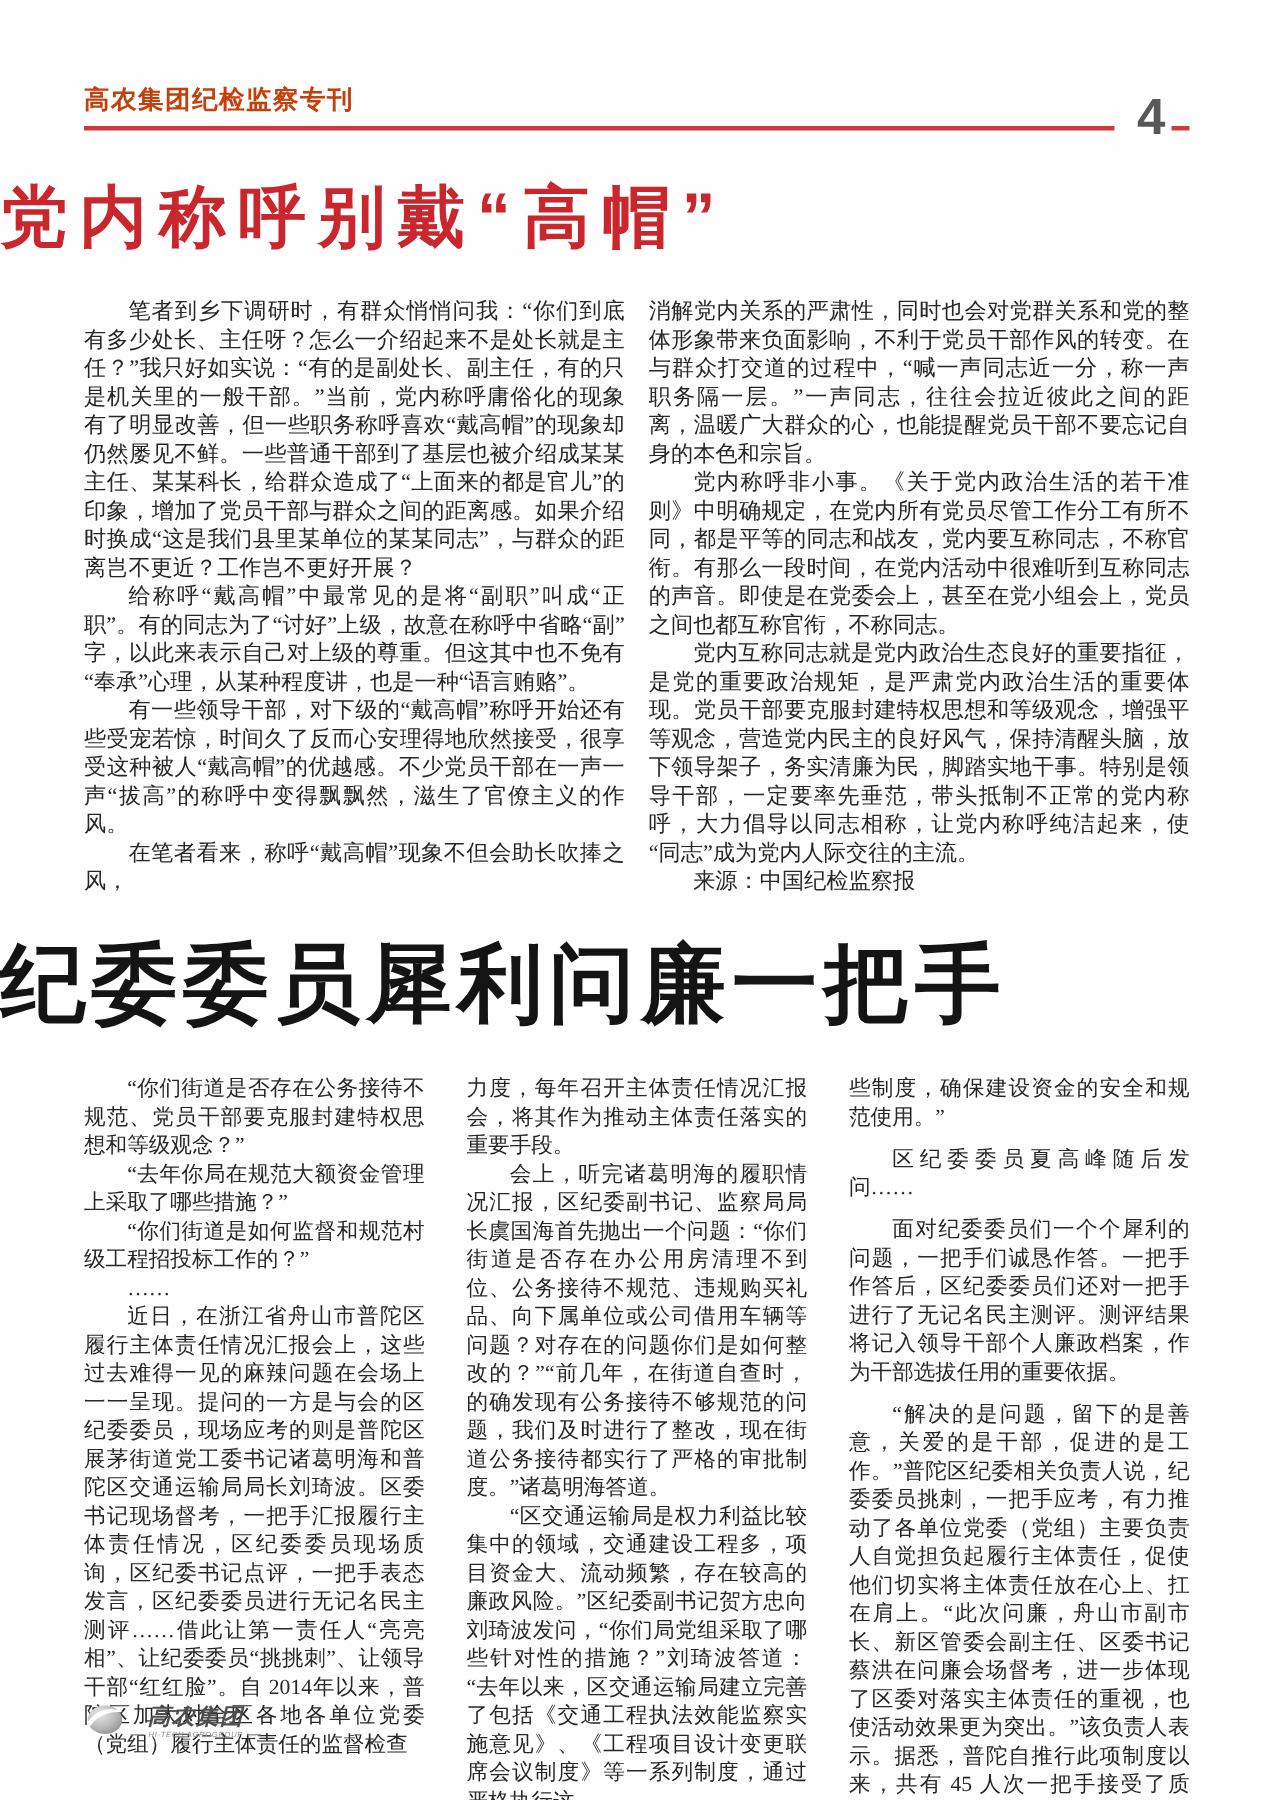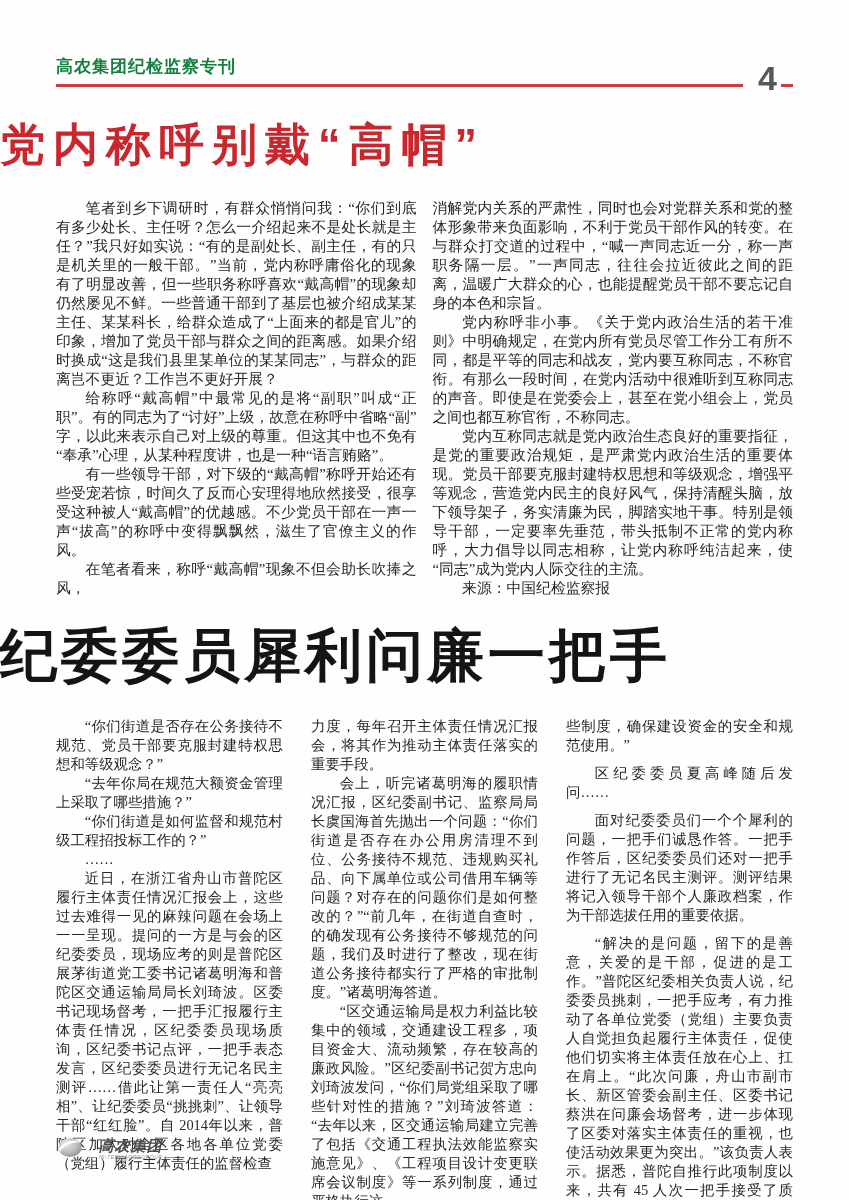--- a/index.html
+++ b/index.html
@@ -11,21 +11,21 @@
     overflow:hidden;
     font-family:"Liberation Serif","DejaVu Serif",serif;
     color:#262626;
   }
   
   .header { position:relative; margin:55px 56px 0; height:38px; }
   .masthead {
     position:absolute; left:0; top:0;
     font-family:"Liberation Sans","DejaVu Sans",sans-serif;
     font-weight:bold; font-size:17px; letter-spacing:1px;
-    color:#15803d;
+    color:#c2410c;
   }
   .header-rule { position:absolute; left:0; right:50px; bottom:6px; height:3px; background:#cd3a40; }
   .page-number {
     position:absolute; right:16px; bottom:-2px;
     font-family:"Liberation Sans","DejaVu Sans",sans-serif;
     font-weight:bold; font-size:34px; line-height:1; color:#58585a;
   }
   .page-dash { position:absolute; right:0; bottom:6px; width:12px; height:3px; background:#cd3a40; }
   
   .headline {

